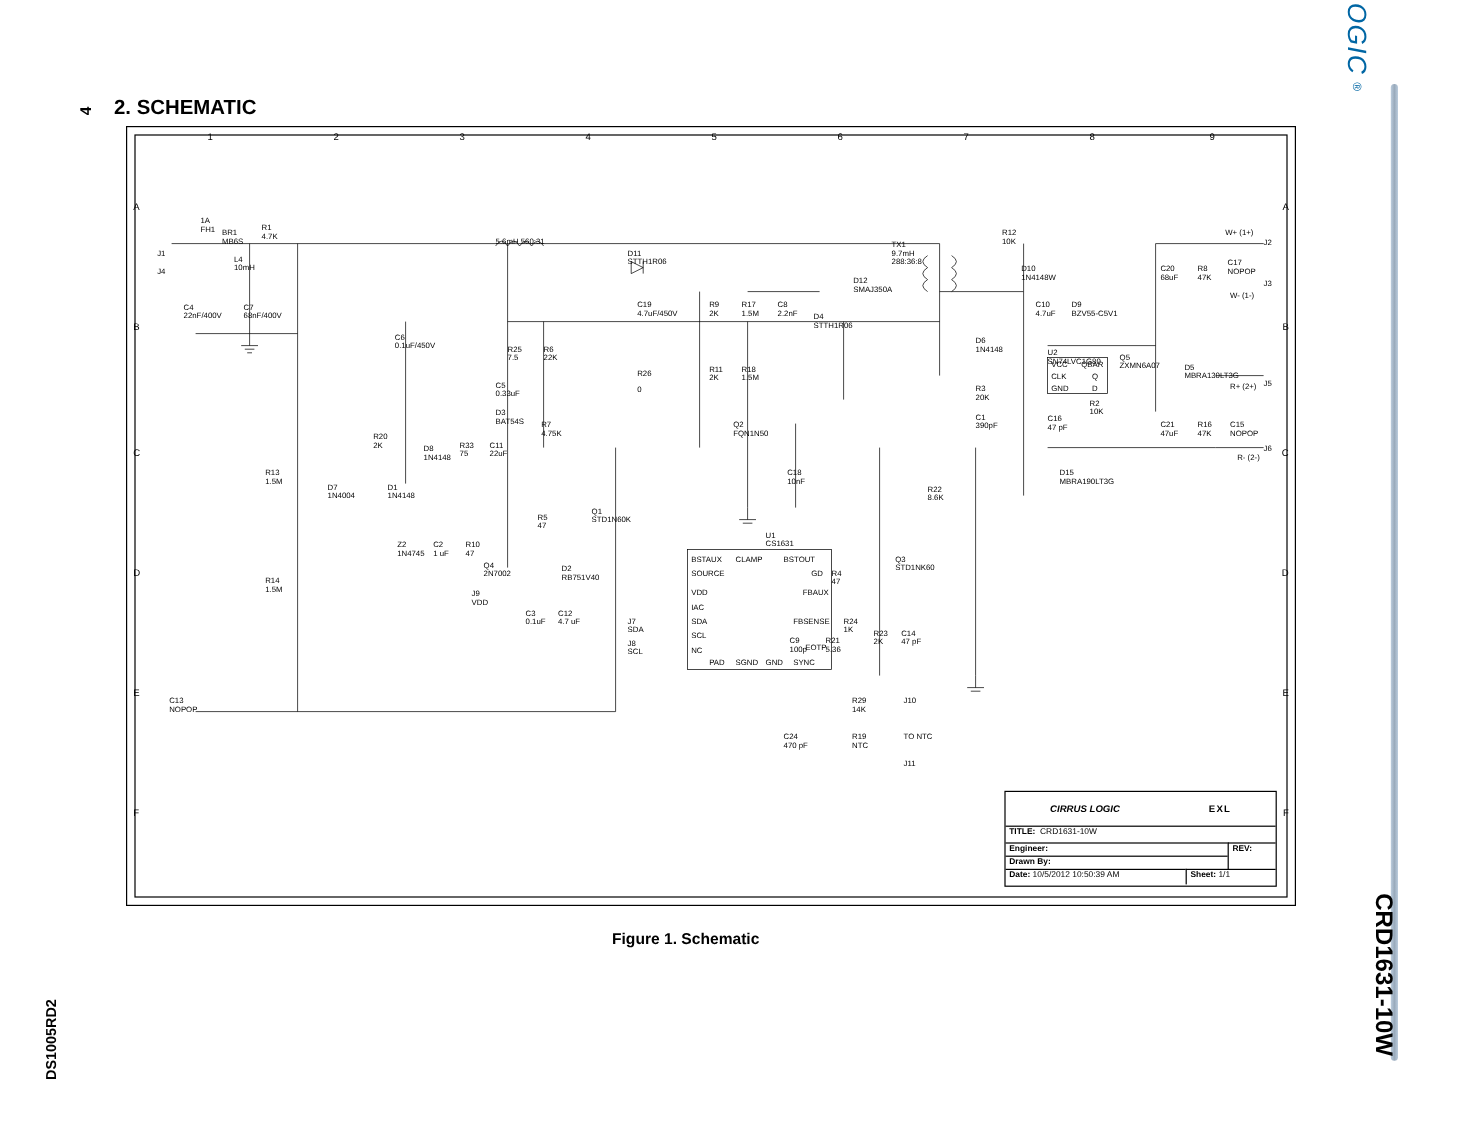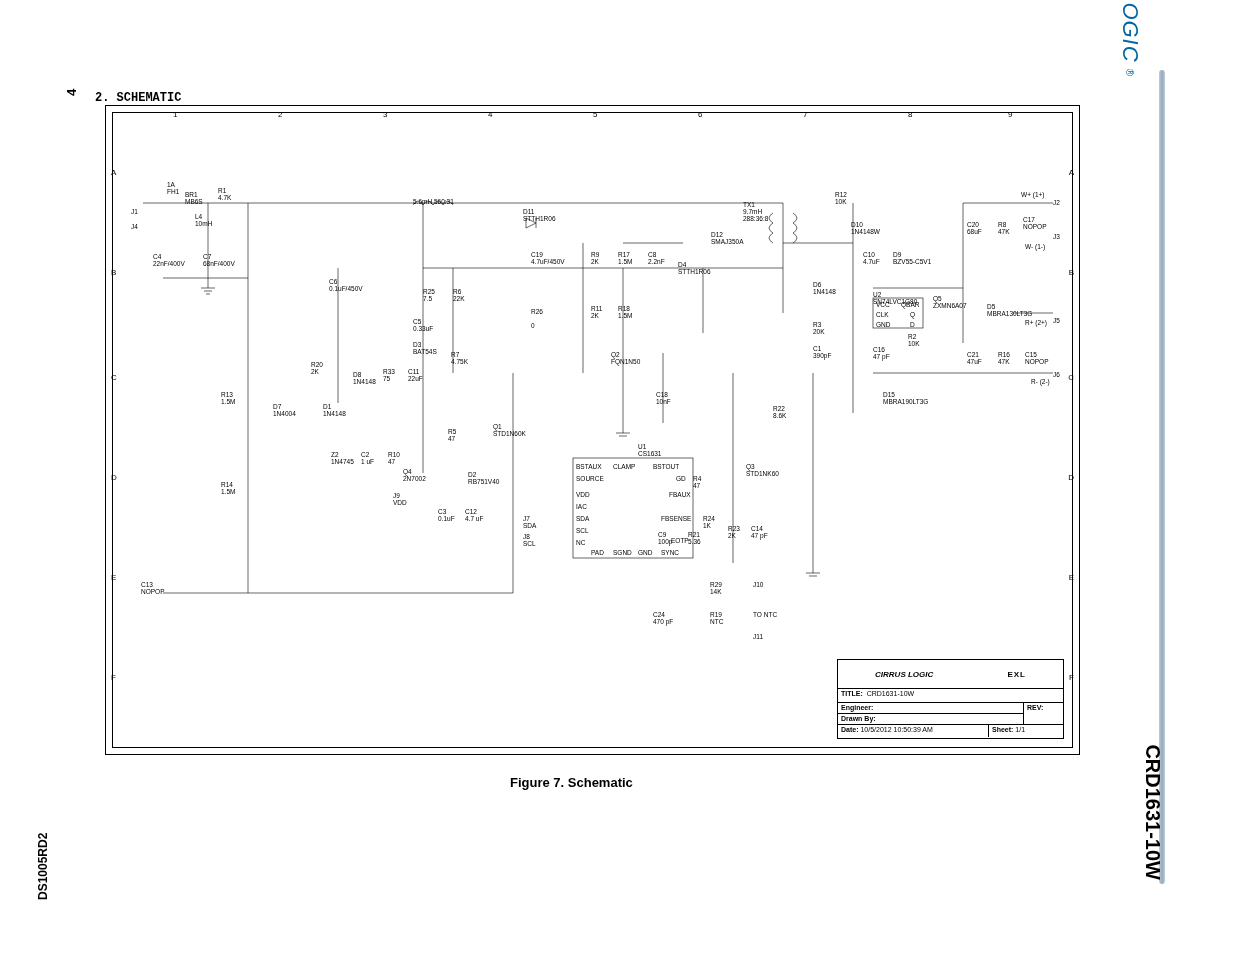--- a/index.html
+++ b/index.html
@@ -16,24 +16,23 @@
     position: absolute;
     left: 68px;
     top: 85px;
     font-weight: bold;
     font-size: 13px;
     transform: rotate(-90deg);
   }
   .section-title {
     position: absolute;
     left: 95px;
-    top: 91px;
-    font-size: 12px;
-    font-weight: bold;
-    font-family: Liberation Mono, monospace;
+    top: 80px;
+    font-size: 17px;
+    font-weight: bold;
   }
   .schematic-frame {
     position: absolute;
     left: 105px;
     top: 105px;
     width: 975px;
     height: 650px;
     border: 1.2px solid #000;
     box-sizing: border-box;
   }
@@ -366,21 +365,21 @@
         <b><span>Date:</span></b>&nbsp;<span>10/5/2012 10:50:39 AM</span>
       </div>
       <div class="cell sheet-row">
         <b><span>Sheet:</span></b>&nbsp;<span>1/1</span>
       </div>
     </div>
 
   </div>
 </div>
 
-<div class="figure-caption">Figure 7.  Schematic</div>
+<div class="figure-caption">Figure 1.  Schematic</div>
 <div class="footer-code">DS1005RD2</div>
 
 <div class="right-bar"></div>
 <div class="logo-area">
 
   <span class="brand">CIRRUS LOGIC</span>
   <span class="r">®</span>
 </div>
 <div class="partnum">CRD1631-10W</div>
 

